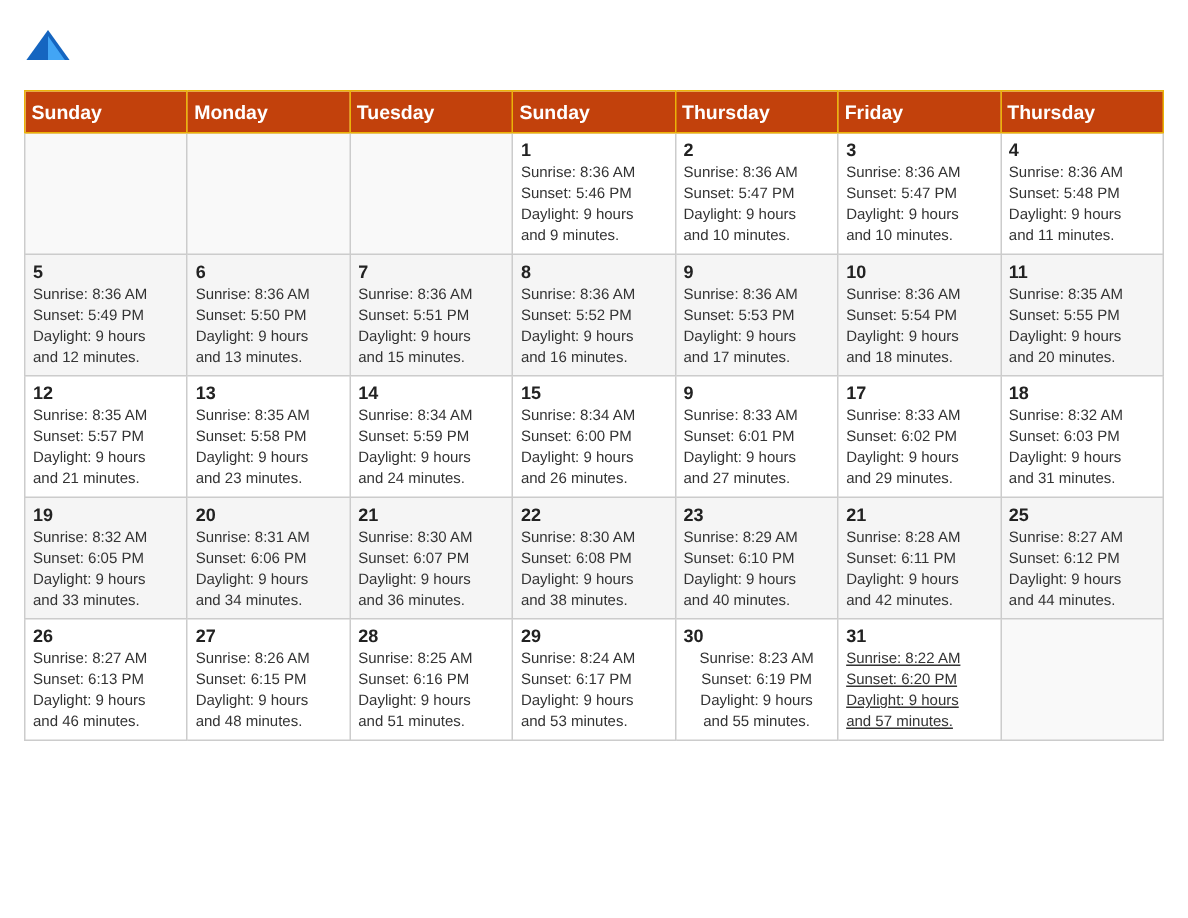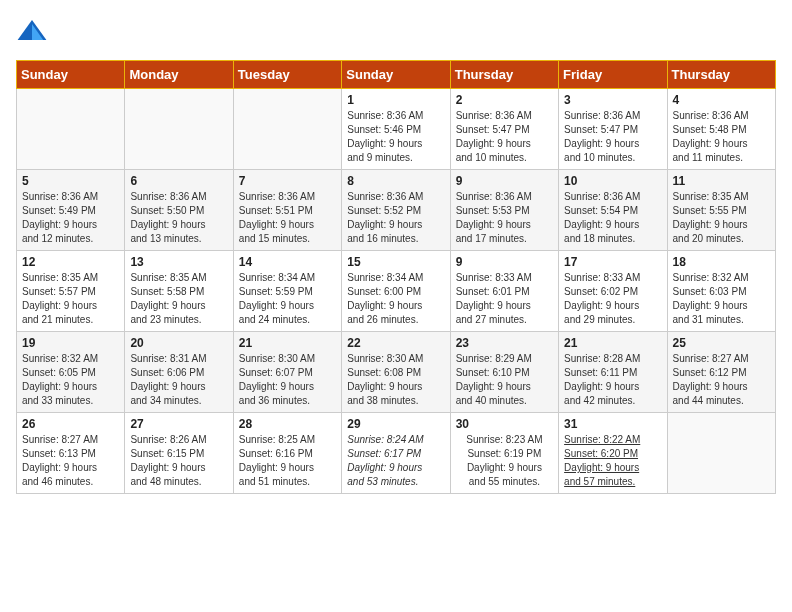--- a/index.html
+++ b/index.html
@@ -328,21 +328,21 @@
         </td>
         <td>
           <div class="day-num">28</div>
           <div class="day-info" style="white-space: pre-line;">Sunrise: 8:25 AM
 Sunset: 6:16 PM
 Daylight: 9 hours
 and 51 minutes.</div>
         </td>
         <td>
           <div class="day-num">29</div>
-          <div class="day-info" style="white-space: pre-line; font-style: italic;">Sunrise: 8:24 AM
+          <div class="day-info" style="white-space: pre-line;">Sunrise: 8:24 AM
 Sunset: 6:17 PM
 Daylight: 9 hours
 and 53 minutes.</div>
         </td>
         <td>
           <div class="day-num">30</div>
           <div class="day-info" style="white-space: pre-line; text-align: center;">Sunrise: 8:23 AM
 Sunset: 6:19 PM
 Daylight: 9 hours
 and 55 minutes.</div>

